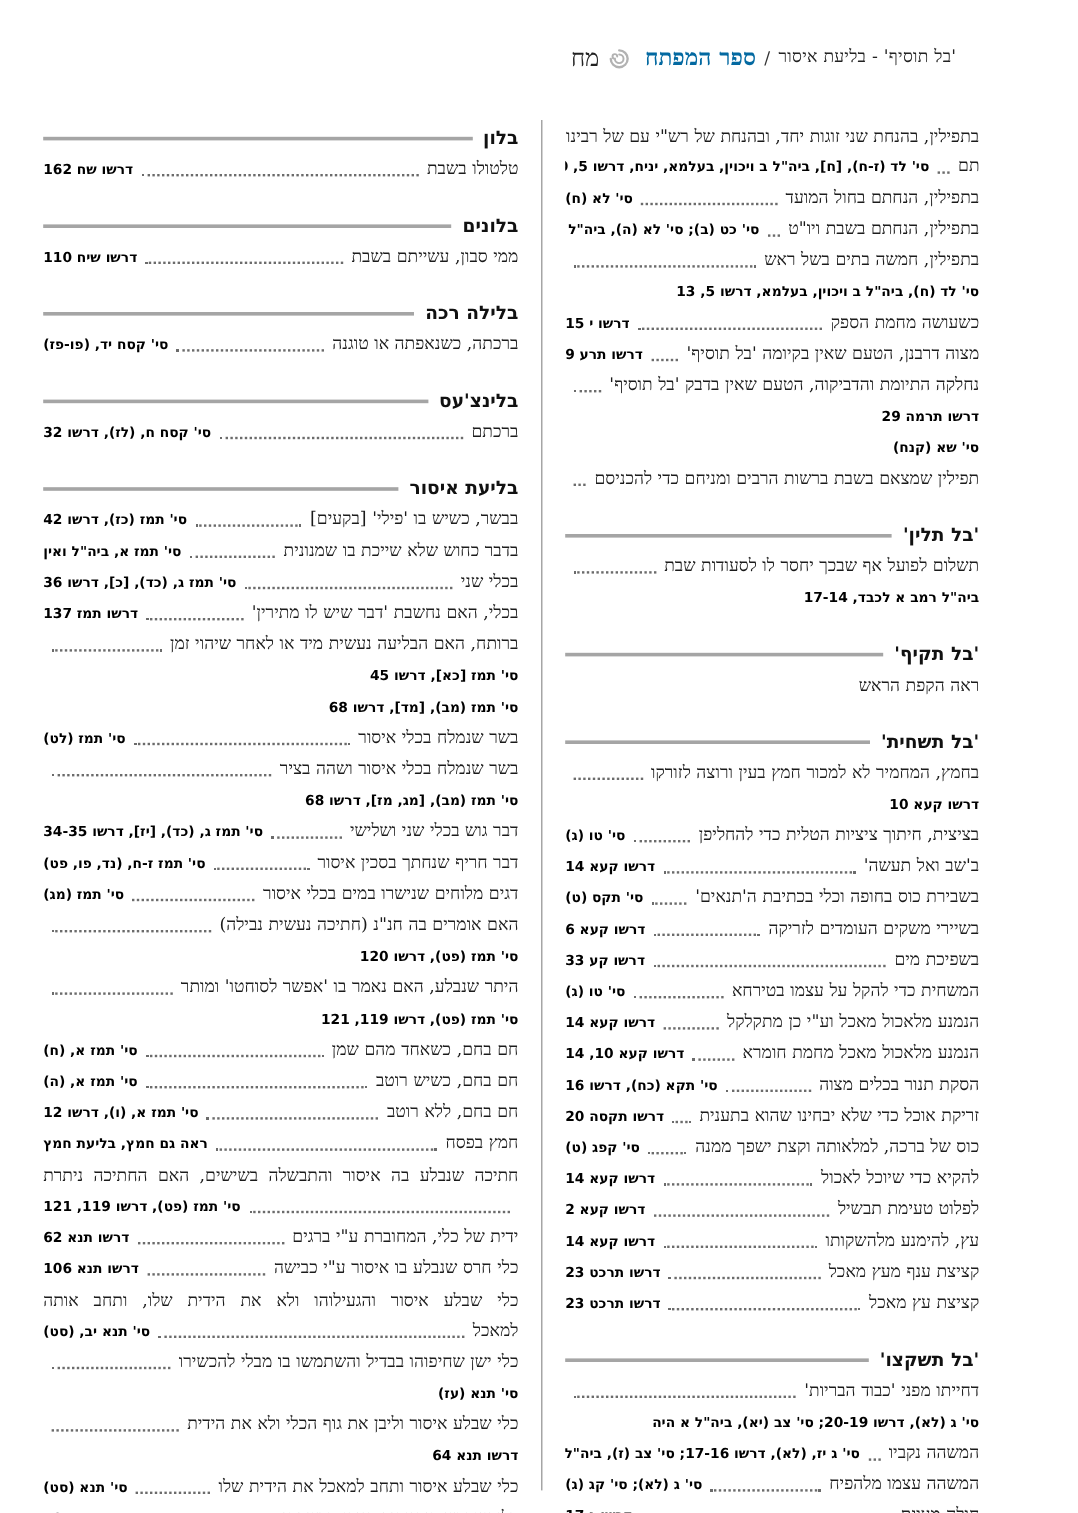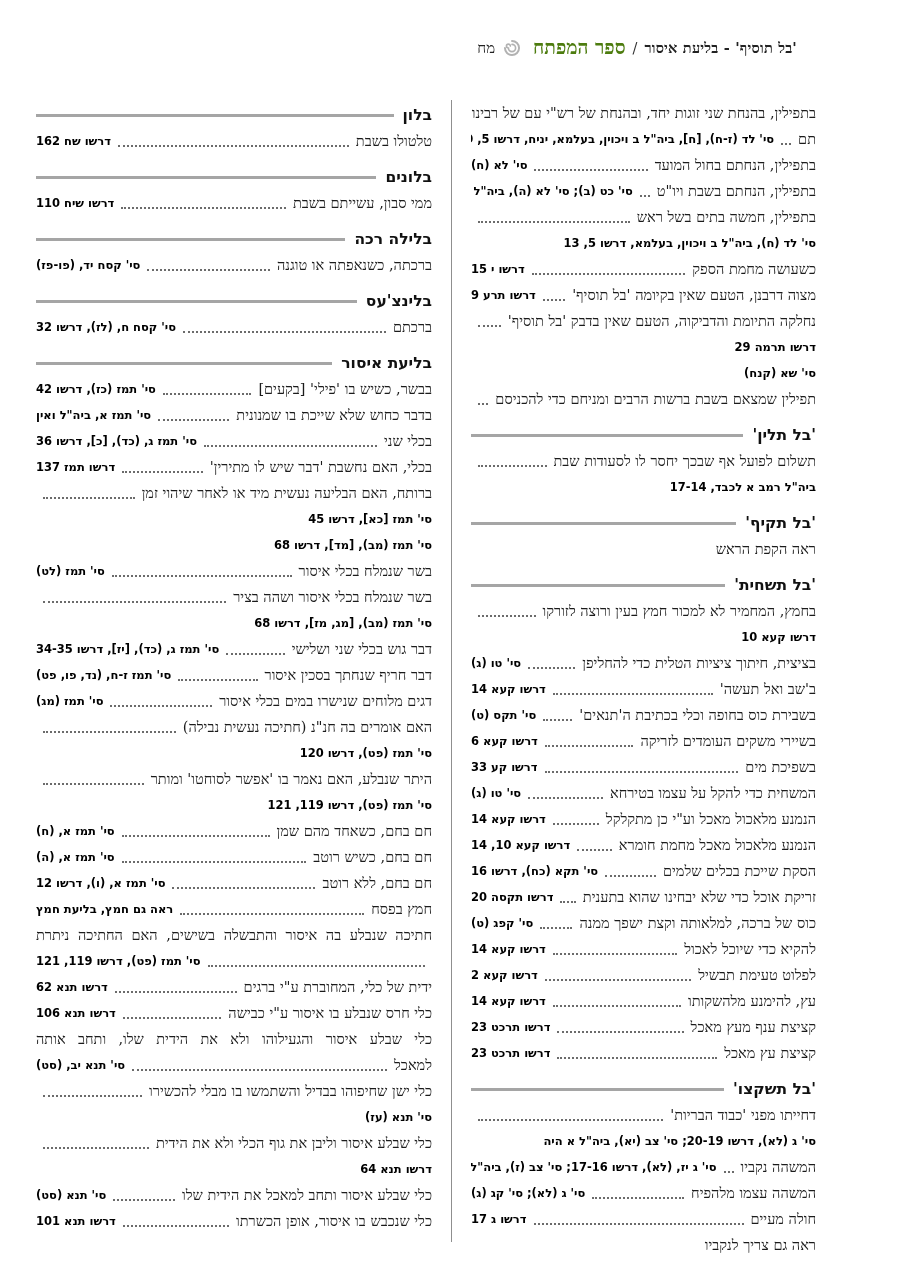--- a/index.html
+++ b/index.html
@@ -9,36 +9,36 @@
     font-family:"DejaVu Serif", serif;
   }
   .page{position:absolute;inset:0;direction:rtl;}
 
   
   .page-header{
     position:absolute;top:36px;right:101px;
     display:flex;align-items:center;white-space:nowrap;
     font-size:14.5px;color:#222;
   }
-  .page-header .range{letter-spacing:.2px;font-weight:bold;}
+  .page-header .range{letter-spacing:.2px;}
   .page-header .sep{margin:0 7px;color:#333;}
   .page-header .book-title{
-    font-weight:bold;font-size:19px;color:#4d7c0f;margin-left:8px;
+    font-weight:bold;font-size:19px;color:#0369a1;margin-left:8px;
   }
   .page-header .ornament{display:inline-flex;margin:0 4px 0 8px;}
-  .page-header .page-number{font-size:15px;color:#222;}
+  .page-header .page-number{font-size:20px;color:#222;}
 
   
   .divider{position:absolute;top:100px;height:1142px;right:446px;width:1px;background:#8f8f8f;}
 
   .col{position:absolute;top:100px;}
   .col-right{right:82px;width:345px;}
   .col-left{right:466px;width:396px;}
 
-  .sec-header{display:flex;align-items:center;height:26px;margin-top:10px;}
+  .sec-header{display:flex;align-items:center;height:26px;margin-top:21px;}
   .section:first-child > .sec-header{margin-top:2px;}
   .sec-title{
     font-family:"DejaVu Sans", sans-serif;font-weight:bold;
     font-size:15.5px;color:#111;white-space:nowrap;
   }
   .sec-rule{flex:1 1 auto;height:3px;background:#a5a5a5;margin:0 9px 0 0;}
 
   .line{display:flex;align-items:center;height:26px;overflow:hidden;}
   .line.block{display:block;line-height:26px;text-align:right;}
   .line.justify{display:block;line-height:26px;text-align:justify;text-align-last:justify;}
@@ -229,21 +229,21 @@
         </div>
         <div class="entry">
           <div class="line">
             <span class="etext">הנמנע מלאכול מאכל מחמת חומרא</span>
             <span class="dots"></span>
             <span class="ref">דרשו קעא 10, 14</span>
           </div>
         </div>
         <div class="entry">
           <div class="line">
-            <span class="etext">הסקת שייכת בכלים שלמים</span>
+            <span class="etext">הסקת תנור בכלים מצוה</span>
             <span class="dots"></span>
             <span class="ref">סי' תקא (כח), דרשו 16</span>
           </div>
         </div>
         <div class="entry">
           <div class="line">
             <span class="etext">זריקת אוכל כדי שלא יבחינו שהוא בתענית</span>
             <span class="dots"></span>
             <span class="ref">דרשו תקסה 20</span>
           </div>

